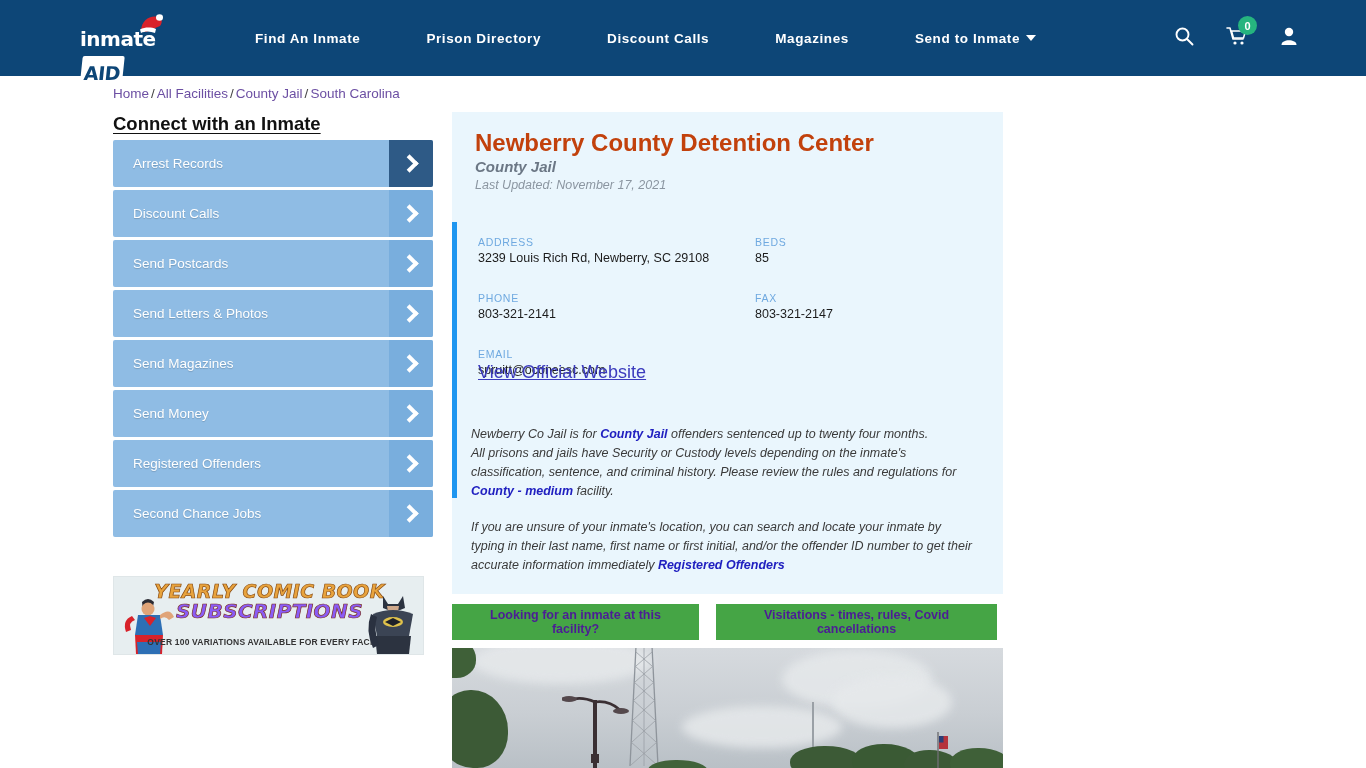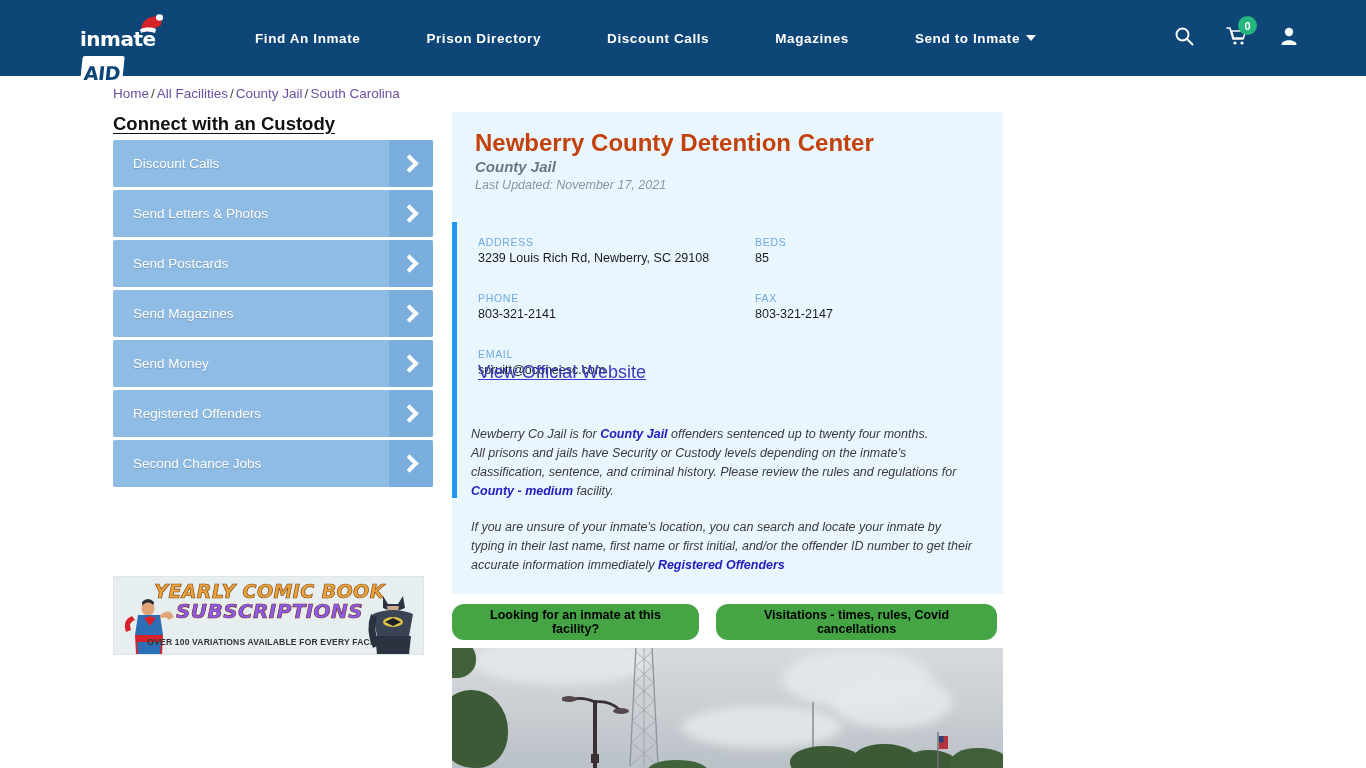--- a/index.html
+++ b/index.html
@@ -185,23 +185,23 @@
     line-height: 19px;
   }
   .para a { color: #2020c0; font-weight: bold; text-decoration: none; cursor: pointer; }
   #para1 { top: 425px; }
   #para2 { top: 444px; }
   #para3 { top: 518px; }
 
   
   .greenbtn {
     position: absolute; height: 36px; background: #45a545;
-    color: #000000; font-size: 12.5px; font-weight: bold;
+    color: #4c1d95; font-size: 12.5px; font-weight: bold;
     display: flex; align-items: center; justify-content: center;
-    border-radius: 12px; cursor: pointer; padding: 0 16px;
+    border-radius: 0; cursor: pointer; padding: 0 16px;
     border: none;
     font-family: "Liberation Sans", sans-serif;
   }
   #btn-lookup { left: 452px; top: 604px; width: 247px; }
   #btn-visit  { left: 716px; top: 604px; width: 281px; }
 
   
   .photo {
     position: absolute; left: 452px; top: 648px;
     width: 551px; height: 120px; overflow: hidden;
@@ -260,37 +260,43 @@
         <path d="M1.5 19 C1.5 12.8 16.5 12.8 16.5 19 Z" fill="#ffffff"></path>
       </svg>
     </span>
   </div>
 </div>
 
 <div class="breadcrumb">
   <a>Home</a><span class="sep">/</span><a>All Facilities</a><span class="sep">/</span><a>County Jail</a><span class="sep">/</span><a>South Carolina</a>
 </div>
 
-<div class="side-title">Connect with an Custody</div>
+<div class="side-title">Connect with an Inmate</div>
 
 <div class="sidebtns">
+  <div class="sidebtn active">
+    <span class="sidebtn-label">Arrest Records</span>
+    <span class="sidebtn-chev">
+        <i class="chev"></i>
+      </span>
+  </div>
   <div class="sidebtn">
     <span class="sidebtn-label">Discount Calls</span>
     <span class="sidebtn-chev">
         <i class="chev"></i>
       </span>
   </div>
   <div class="sidebtn">
+    <span class="sidebtn-label">Send Postcards</span>
+    <span class="sidebtn-chev">
+        <i class="chev"></i>
+      </span>
+  </div>
+  <div class="sidebtn">
     <span class="sidebtn-label">Send Letters &amp; Photos</span>
-    <span class="sidebtn-chev">
-        <i class="chev"></i>
-      </span>
-  </div>
-  <div class="sidebtn">
-    <span class="sidebtn-label">Send Postcards</span>
     <span class="sidebtn-chev">
         <i class="chev"></i>
       </span>
   </div>
   <div class="sidebtn">
     <span class="sidebtn-label">Send Magazines</span>
     <span class="sidebtn-chev">
         <i class="chev"></i>
       </span>
   </div>

